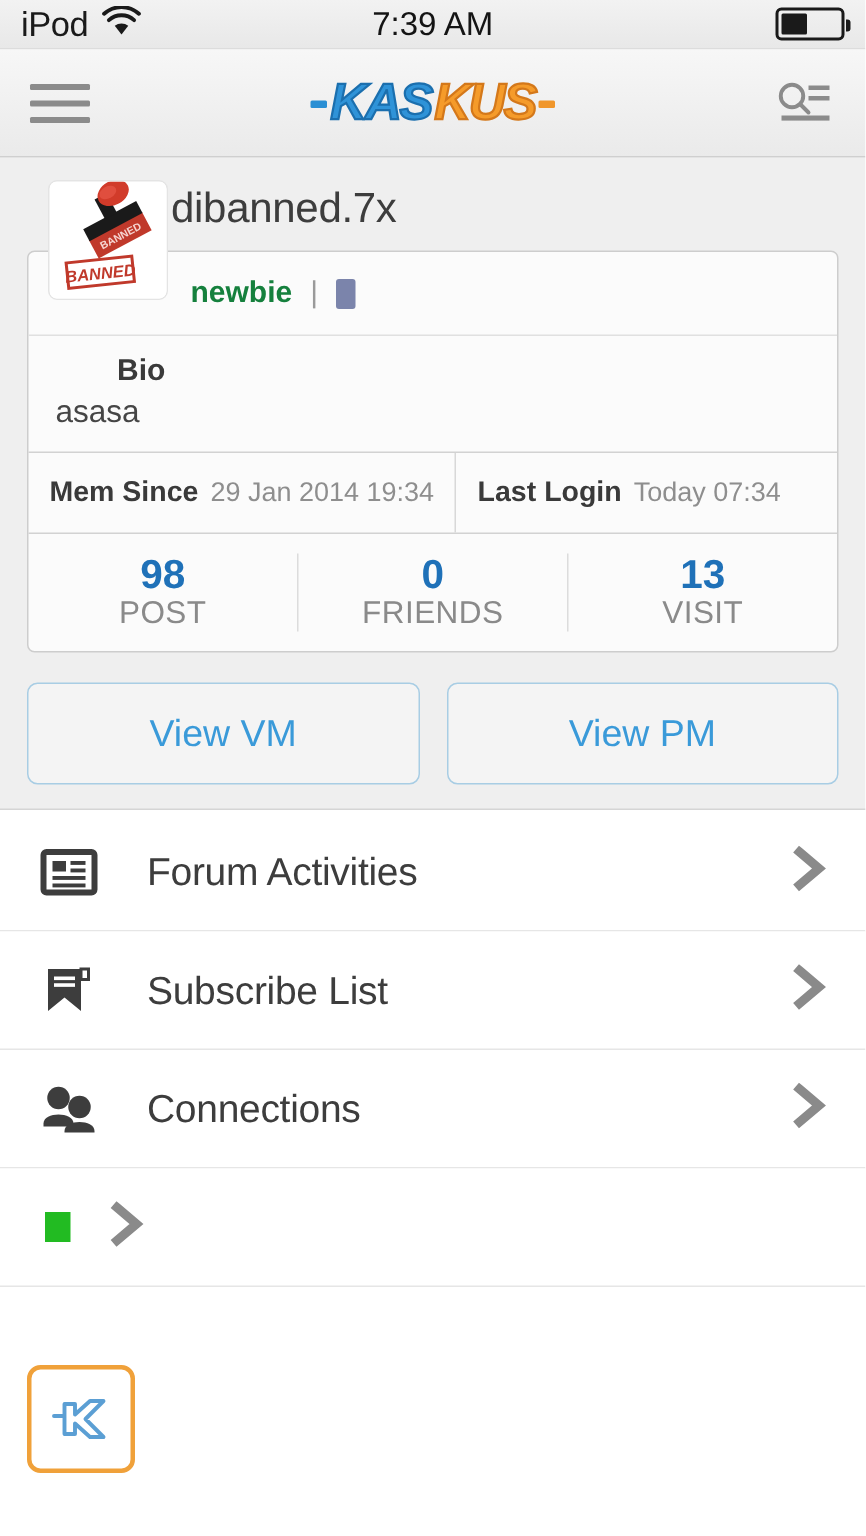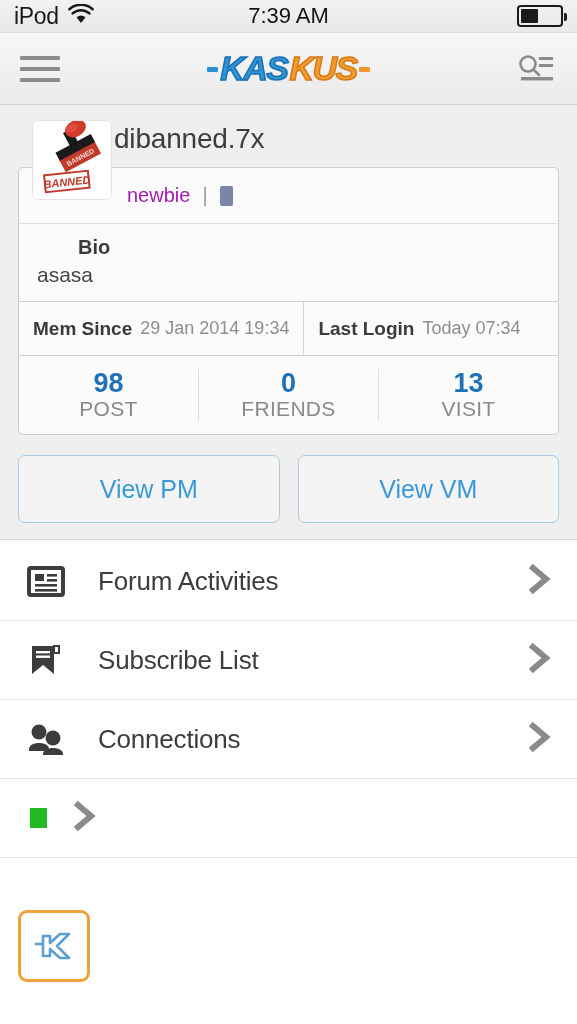--- a/index.html
+++ b/index.html
@@ -187,22 +187,22 @@
   .card-row-usertitle {
     height: 56px;
     display: flex;
     align-items: center;
     padding-left: 108px;
     border-bottom: 1px solid #e0e0e0;
     gap: 12px;
   }
   .usertitle {
     font-size: 20px;
-    font-weight: normal;
-    color: #a21caf;
+    font-weight: bold;
+    color: #15803d;
   }
   .usertitle-sep {
     color: #9a9a9a;
     font-size: 20px;
   }
   .rank-badge {
     width: 13px; height: 20px;
     background: #7b84ab;
     border-radius: 2px;
     display: inline-block;
@@ -457,22 +457,22 @@
       </div>
       <div class="stat">
         <div class="stat-num">13</div>
         <div class="stat-lbl">VISIT</div>
       </div>
     </div>
 
   </div>
 
   <div class="actions">
+    <div class="btn-outline">View VM</div>
     <div class="btn-outline">View PM</div>
-    <div class="btn-outline">View VM</div>
   </div>
 
 </div>
 
 <div class="menu-list">
 
   <div class="menu-item">
     <span class="menu-icon">
       <svg width="40" height="36" viewBox="0 0 40 36">
         <rect x="3" y="5" width="34" height="27" rx="2" fill="none" stroke="#3d3d3d" stroke-width="4"></rect>

